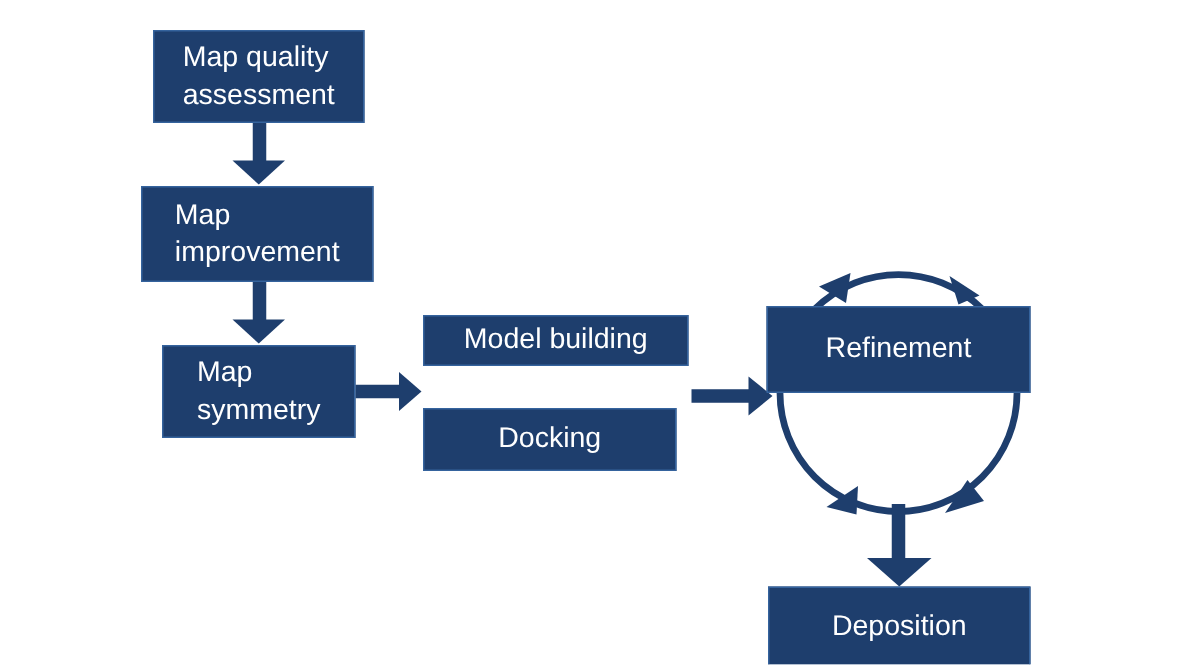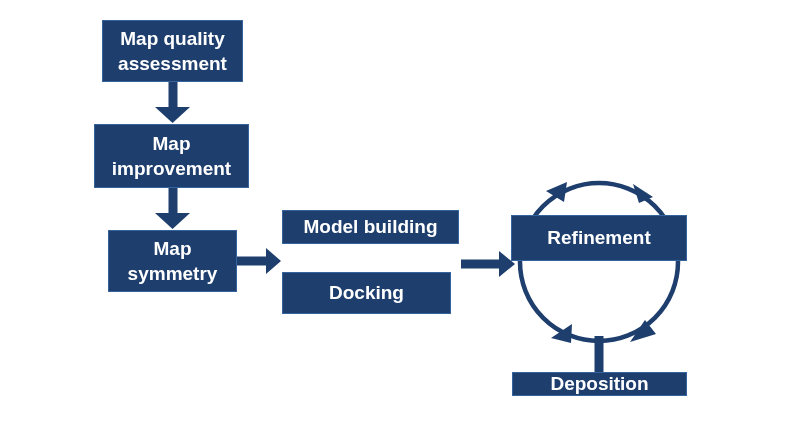--- a/index.html
+++ b/index.html
@@ -15,36 +15,35 @@
   }
   .node{
     position:absolute;
     box-sizing:border-box;
     background:#1e3e6d;
     border:1.5px solid #35639d;
     display:flex;align-items:center;justify-content:center;
     z-index:2;
   }
   .node-label{
-    font-weight:700;
+    font-weight:400;
     font-size:19px;
     line-height:1.32;
     color:#ffffff;
-    text-align:center;
     white-space:pre-line;
   }
   
   .n-mqa {left:102px;top:20px; width:141px;height:62px;}
   .n-mi  {left:94px; top:124px;width:155px;height:64px;}
   .n-ms  {left:108px;top:230px;width:129px;height:62px;}
   .n-mb  {left:282px;top:210px;width:177px;height:34px;}
   .n-dk  {left:282px;top:272px;width:169px;height:42px;}
-  .n-rf  {left:511px;top:215px;width:176px;height:46px;}
+  .n-rf  {left:511px;top:204px;width:176px;height:58px;}
   .n-vl  {left:511px;top:273px;width:176px;height:41px;}
-  .n-dp  {left:512px;top:372px;width:175px;height:24px;}
+  .n-dp  {left:512px;top:391px;width:175px;height:53px;}
 </style>
 </head>
 <body>
 
 <div class="canvas">
 
   <svg class="arrow-layer" width="800" height="443" viewBox="0 0 800 443" xmlns="http://www.w3.org/2000/svg">
 
     <circle cx="599" cy="262" r="79" fill="none" stroke="#1e3e6d" stroke-width="4.5"></circle>
     <polygon points="546,191 567,182 564,202" fill="#1e3e6d"></polygon>

